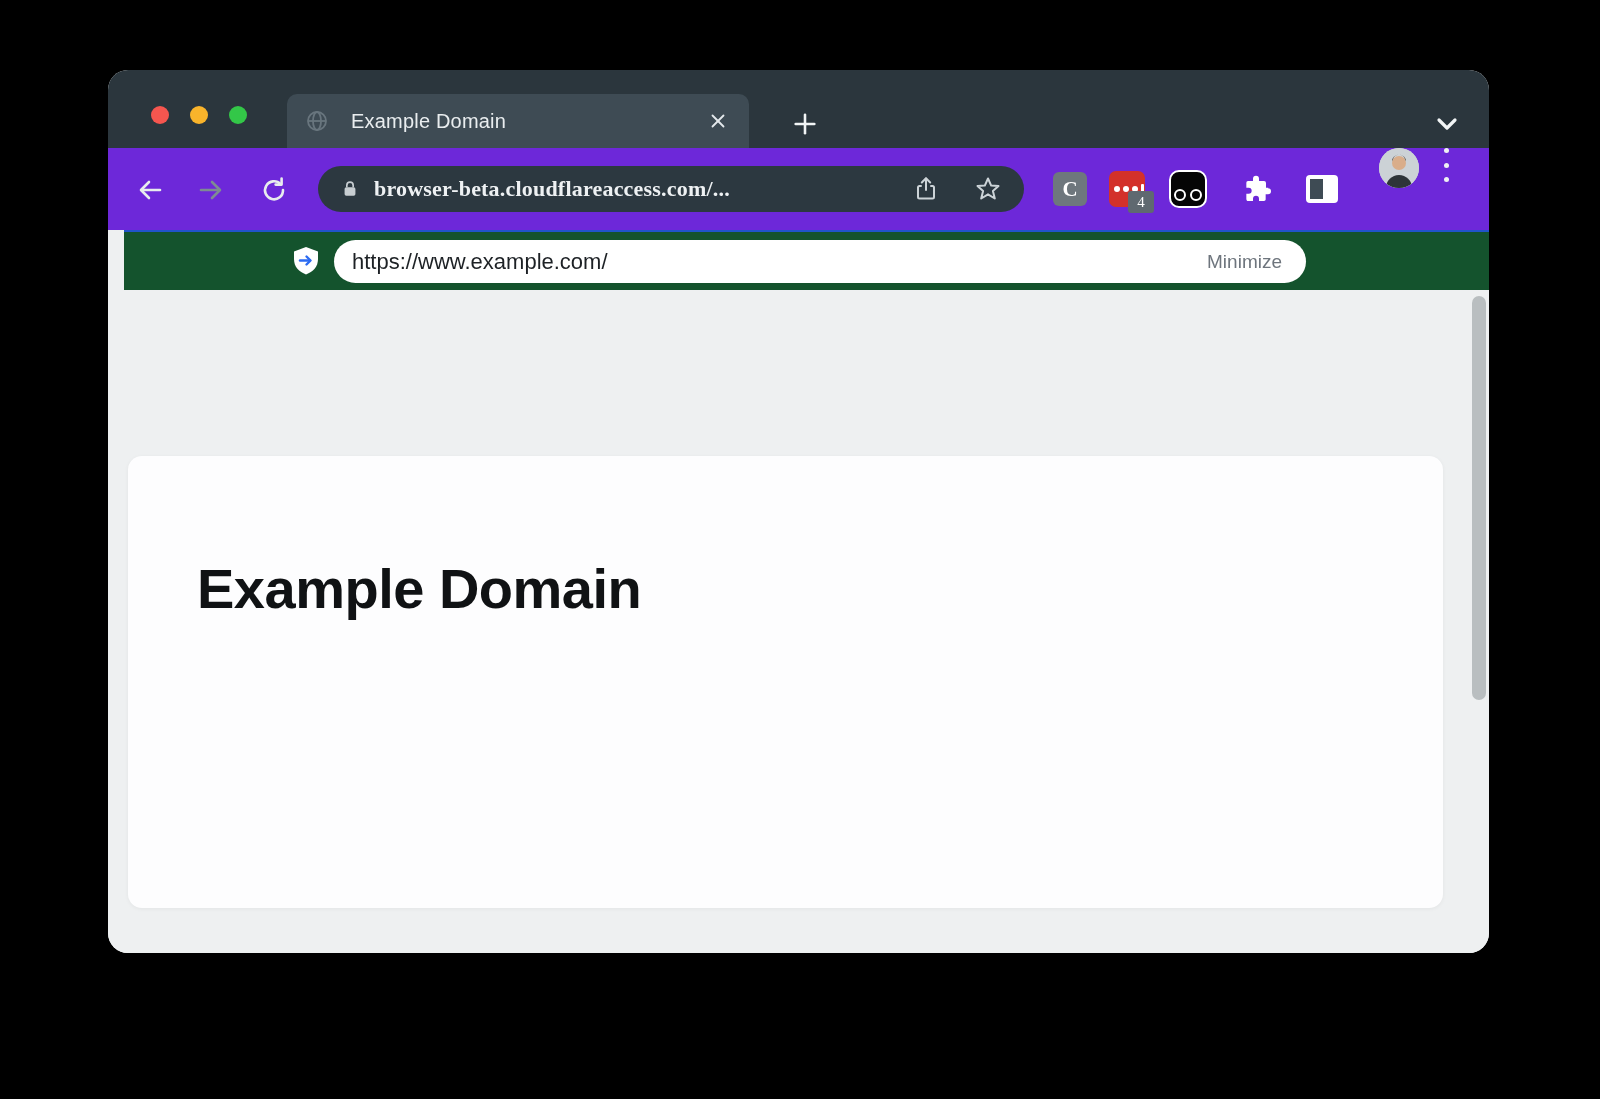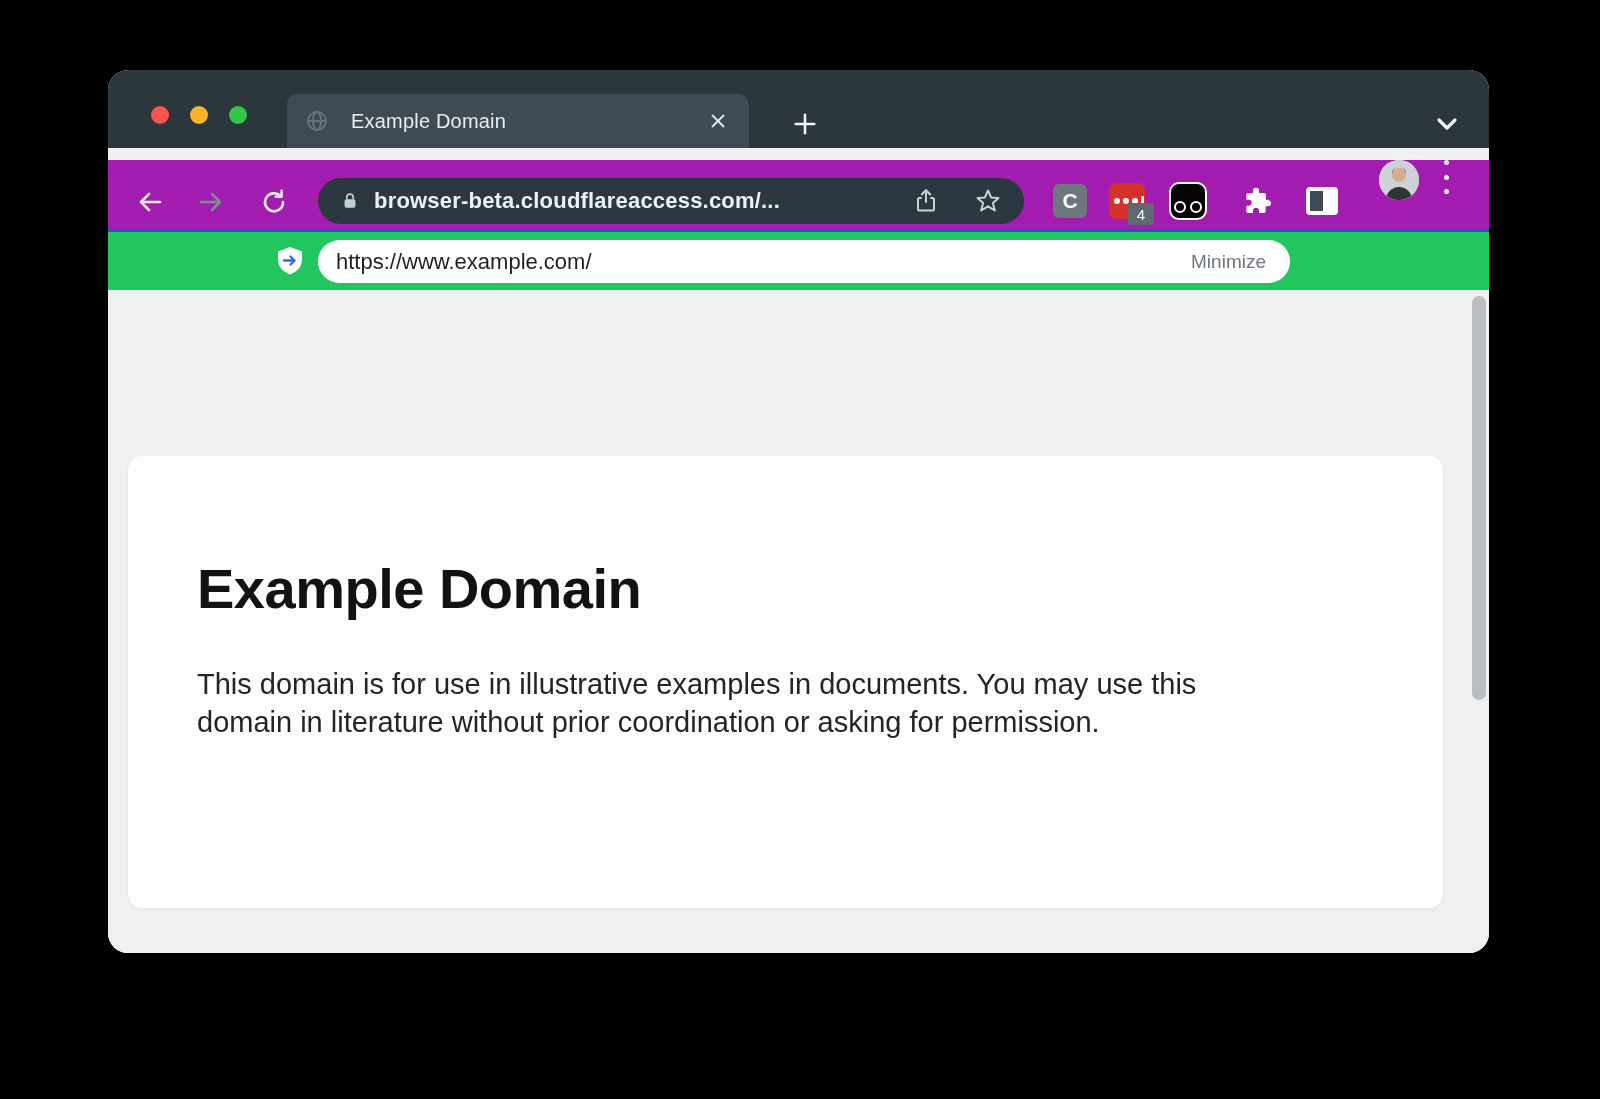--- a/index.html
+++ b/index.html
@@ -23,21 +23,21 @@
   .tab-favicon { width:24px; height:24px; opacity:.75; flex:0 0 auto; }
   .tab-title { margin-left:22px; font-size:20px; color:#e9edef; letter-spacing:.2px; flex:1 1 auto;
                white-space:nowrap; overflow:hidden; }
   .tab-close { width:26px; height:26px; flex:0 0 auto; display:flex; align-items:center; justify-content:center; }
 
   .newtab-btn { position:absolute; left:683px; top:40px; width:28px; height:28px;
                 display:flex; align-items:center; justify-content:center; }
   .strip-chevron { position:absolute; left:1325px; top:42px; width:28px; height:24px; }
 
   
-  .toolbar { position:absolute; left:0; top:90px; width:100%; height:82px; background:#a21caf; }
+  .toolbar { position:absolute; left:0; top:78px; width:100%; height:82px; background:#6d28d9;font-family:Liberation Serif, serif; }
   .nav-btn { position:absolute; top:28px; width:28px; height:28px; }
   .nav-back    { left:28px; }
   .nav-forward { left:89px; }
   .nav-reload  { left:152px; }
 
   .omnibox { position:absolute; left:210px; top:18px; width:706px; height:46px;
              background:#2c3840; border-radius:23px;
              display:flex; align-items:center; padding:0 22px; }
   .omnibox .lock { width:20px; height:22px; flex:0 0 auto; }
   .omnibox .url  { margin-left:14px; font-size:22px; font-weight:600; color:#eef1f3;
@@ -62,21 +62,21 @@
   .ext-black i.l { left:3px; } .ext-black i.r { right:3px; }
   .ext-puzzle { left:1149px; width:32px; height:32px; }
   .ext-panel { left:1214px; width:32px; height:28px; background:#fff; border-radius:4px; position:absolute; }
   .ext-panel i { position:absolute; left:4px; top:4px; width:13px; height:20px; background:#3e4b54; }
   .avatar { left:1271px; width:40px; height:40px; border-radius:50%; overflow:hidden; background:#ccd2d6; position:absolute; }
   .menu-dots { left:1334px; width:8px; height:34px; display:flex; flex-direction:column;
                justify-content:space-between; align-items:center; position:absolute; }
   .menu-dots i { width:5px; height:5px; border-radius:50%; background:#eef1f2; }
 
   
-  .bluebar { position:absolute; left:0; top:160px; width:100%; height:60px; background:#22c55e;
+  .bluebar { position:absolute; left:16px; top:160px; width:100%; height:60px; background:#14532d;
              border-top:2px solid #2154ca; }
   .shield { position:absolute; left:168px; top:14px; width:28px; height:32px; }
   .iso-pill { position:absolute; left:210px; top:8px; width:972px; height:43px; background:#fff;
               border-radius:22px; display:flex; align-items:center; padding:0 24px 0 18px; }
   .iso-url { flex:1 1 auto; border:none; outline:none; background:transparent;
              font-size:22px; color:#1d2125; font-family:"Liberation Sans","DejaVu Sans",sans-serif; }
   .iso-min { flex:0 0 auto; font-size:19px; color:#6e757d; }
 
   
   .page { position:absolute; left:0; top:220px; width:100%; height:663px; background:#eef0f1; }
@@ -229,18 +229,17 @@
       <div class="iso-pill">
         <input class="iso-url" type="text" value="https://www.example.com/" style="">
         <span class="iso-min">Minimize</span>
       </div>
     </div>
 
     <div class="page">
       <div class="scroll-thumb"></div>
       <div class="card">
         <h1>Example Domain</h1>
-        <p><span>This domain is for use in illustrative examples in documents. You may use this</span><br><span>domain in literature without prior coordination or asking for permission.</span></p>
       </div>
     </div>
 
   </div>
 </div>
 
 </body></html>

